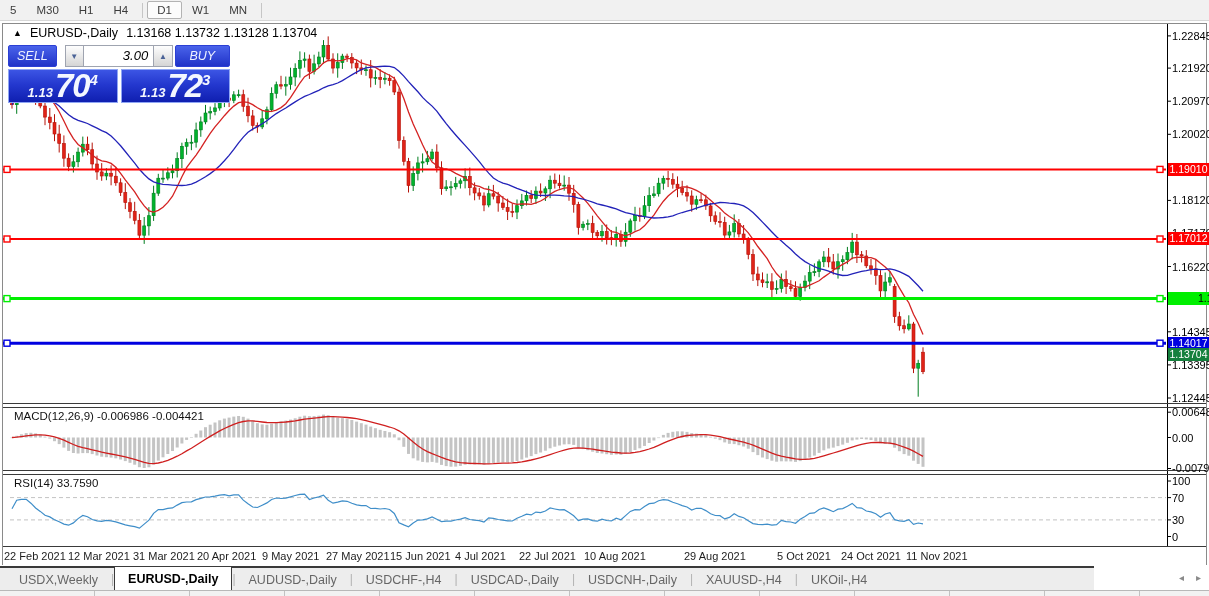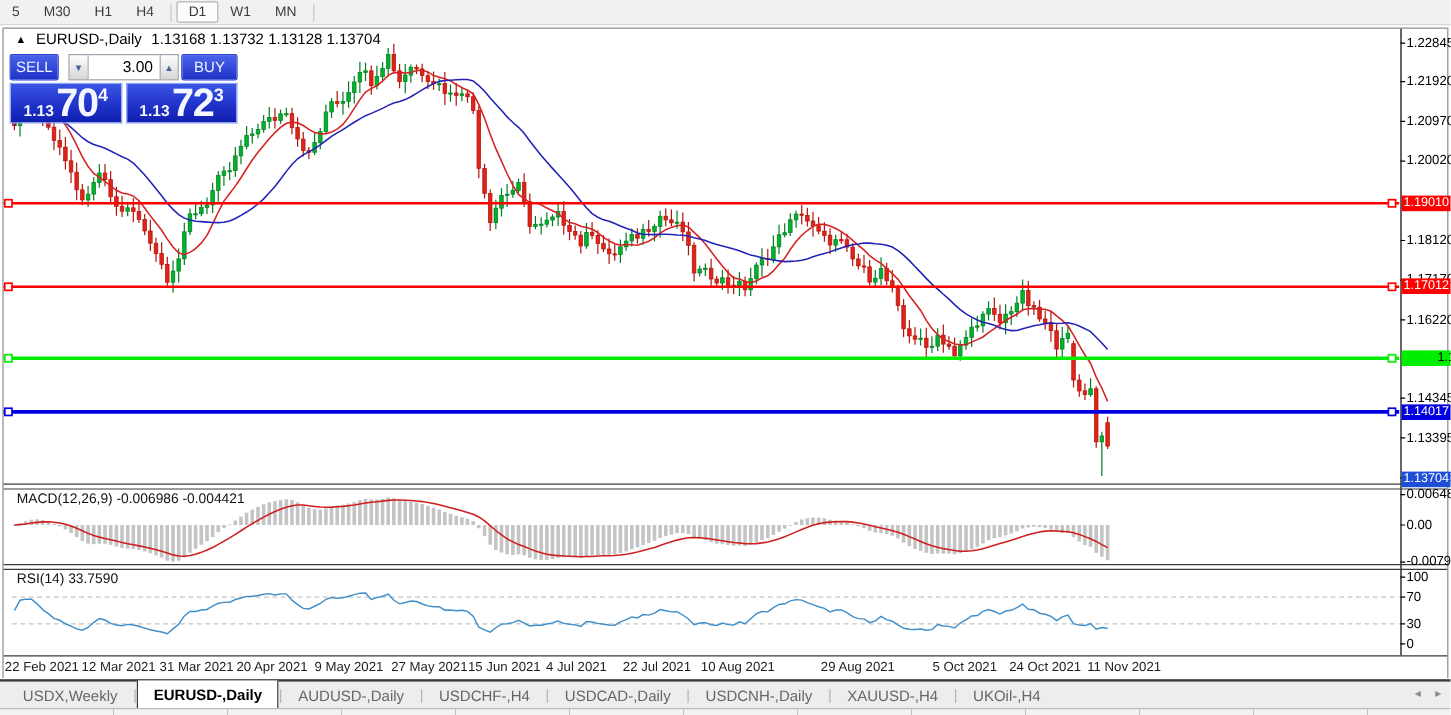--- a/index.html
+++ b/index.html
@@ -12,21 +12,21 @@
   .tb-item{padding:2px 9px;border:1px solid transparent;cursor:default;white-space:nowrap;}
   .tb-item.active{background:#fcfcfc;border:1px solid #b3b3b3;border-radius:2px;}
   .tb-sep{width:1px;height:15px;background:#c6c6c6;margin:0 4px;}
   
   .chart-svg{position:absolute;left:0;top:0;}
   
   .chart-title{position:absolute;left:13px;top:26px;display:flex;gap:8px;align-items:center;
                font-size:12.5px;color:#000;font-weight:500;z-index:5;}
   .chart-title .tri{font-size:9px;line-height:9px;}
   
-  .trade{position:absolute;left:8px;top:45px;width:190px;z-index:6;}
+  .trade{position:absolute;left:8px;top:45px;width:222px;z-index:6;font-style:italic;}
   .trade .row1{display:flex;height:22px;}
   .t-btn{background:linear-gradient(#4a63ea,#2033c8);border:1px solid #2b3fd4;color:#eef2ff;
          font-size:12.5px;display:flex;align-items:center;justify-content:center;border-radius:2px;}
   .t-sell{width:50px;}
   .t-buy{width:57px;margin-left:2px;}
   .spin{width:20px;background:linear-gradient(#fefefe,#d5d5d5);border:1px solid #9fa4b0;
         color:#4a6296;font-size:8px;display:flex;align-items:center;justify-content:center;}
   .vol{width:71px;background:#fff;border-top:1px solid #9fa4b0;border-bottom:1px solid #9fa4b0;
        font-size:13px;line-height:20px;text-align:right;padding-right:5px;color:#000;}
   .trade .row2{display:flex;gap:3px;margin-top:2px;}
@@ -37,21 +37,21 @@
   .p-box .big{font-size:33px;font-weight:600;line-height:32px;letter-spacing:-1px;}
   .p-box .sup{font-size:15px;font-weight:bold;align-self:flex-start;margin-top:1px;}
   
   .ind-label{position:absolute;left:14px;font-size:11.5px;color:#111;z-index:4;white-space:nowrap;}
   
   .ax-label{position:absolute;left:1172px;font-size:11px;color:#000;height:12px;line-height:12px;white-space:nowrap;}
   .ax-tag{position:absolute;left:1168px;width:41px;height:13px;line-height:13px;font-size:10.5px;
           text-align:center;z-index:3;}
   .date-label{position:absolute;top:550px;font-size:11px;color:#1d1d1d;white-space:nowrap;}
   
-  .tabs{position:absolute;left:0;top:566px;width:1209px;height:24px;background:#ededed;
+  .tabs{position:absolute;left:0;top:566px;width:1094px;height:24px;background:#ededed;
         border-top:2px solid #3a3a3a;display:flex;align-items:stretch;font-size:12.5px;color:#666;
         padding-left:6px;}
   .tab{padding:4px 13px 3px;white-space:nowrap;display:flex;align-items:center;}
   .tab.active{background:#fff;color:#000;font-weight:700;border:1px solid #3a3a3a;border-bottom:none;
               margin-top:-2px;z-index:2;}
   .tab-sep{align-self:center;color:#b2b2b2;font-size:12px;}
   .tab-arrows{position:absolute;right:8px;top:572px;color:#8a8a8a;font-size:10px;z-index:3;display:flex;gap:12px;}
   .status-strip{position:absolute;left:0;top:590px;width:1209px;height:6px;background:#f2f2f2;
       border-top:1px solid #b8b8b8;
       background-image:repeating-linear-gradient(90deg,transparent 0 94px,#c2c2c2 94px 95px);}
@@ -758,21 +758,21 @@
       <div class="ax-label" style="top: 194px;">1.18120</div>
       <div class="ax-label" style="top: 227px;">1.17170</div>
       <div class="ax-label" style="top: 261px;">1.16220</div>
       <div class="ax-label" style="top: 326px;">1.14345</div>
       <div class="ax-label" style="top: 359px;">1.13395</div>
       <div class="ax-label" style="top: 392px;">1.12445</div>
       <div class="ax-tag" style="top: 163px; background: rgb(255, 0, 0); color: rgb(255, 255, 255);">1.19010</div>
       <div class="ax-tag" style="top: 232px; background: rgb(255, 0, 0); color: rgb(255, 255, 255);">1.17012</div>
       <div class="ax-tag" style="top: 292px; background: rgb(0, 239, 0); color: rgb(0, 0, 0); padding-left: 30px;">1.15299</div>
       <div class="ax-tag" style="top: 337px; background: rgb(0, 0, 224); color: rgb(255, 255, 255);">1.14017</div>
-      <div class="ax-tag" style="top: 348px; background: #1d4ed8; color: rgb(255, 255, 255); margin-top: 45px;">1.13704</div>
+      <div class="ax-tag" style="top: 348px; background: #15803d; color: rgb(255, 255, 255);">1.13704</div>
     </div>
   <div id="macd-axis">
       <div class="ax-label" style="top: 406px;">0.006485</div>
       <div class="ax-label" style="top: 432px;">0.00</div>
       <div class="ax-label" style="top: 462px;">-0.007947</div>
     </div>
   <div id="rsi-axis">
       <div class="ax-label" style="top: 475px;">100</div>
       <div class="ax-label" style="top: 492px;">70</div>
       <div class="ax-label" style="top: 514px;">30</div>

